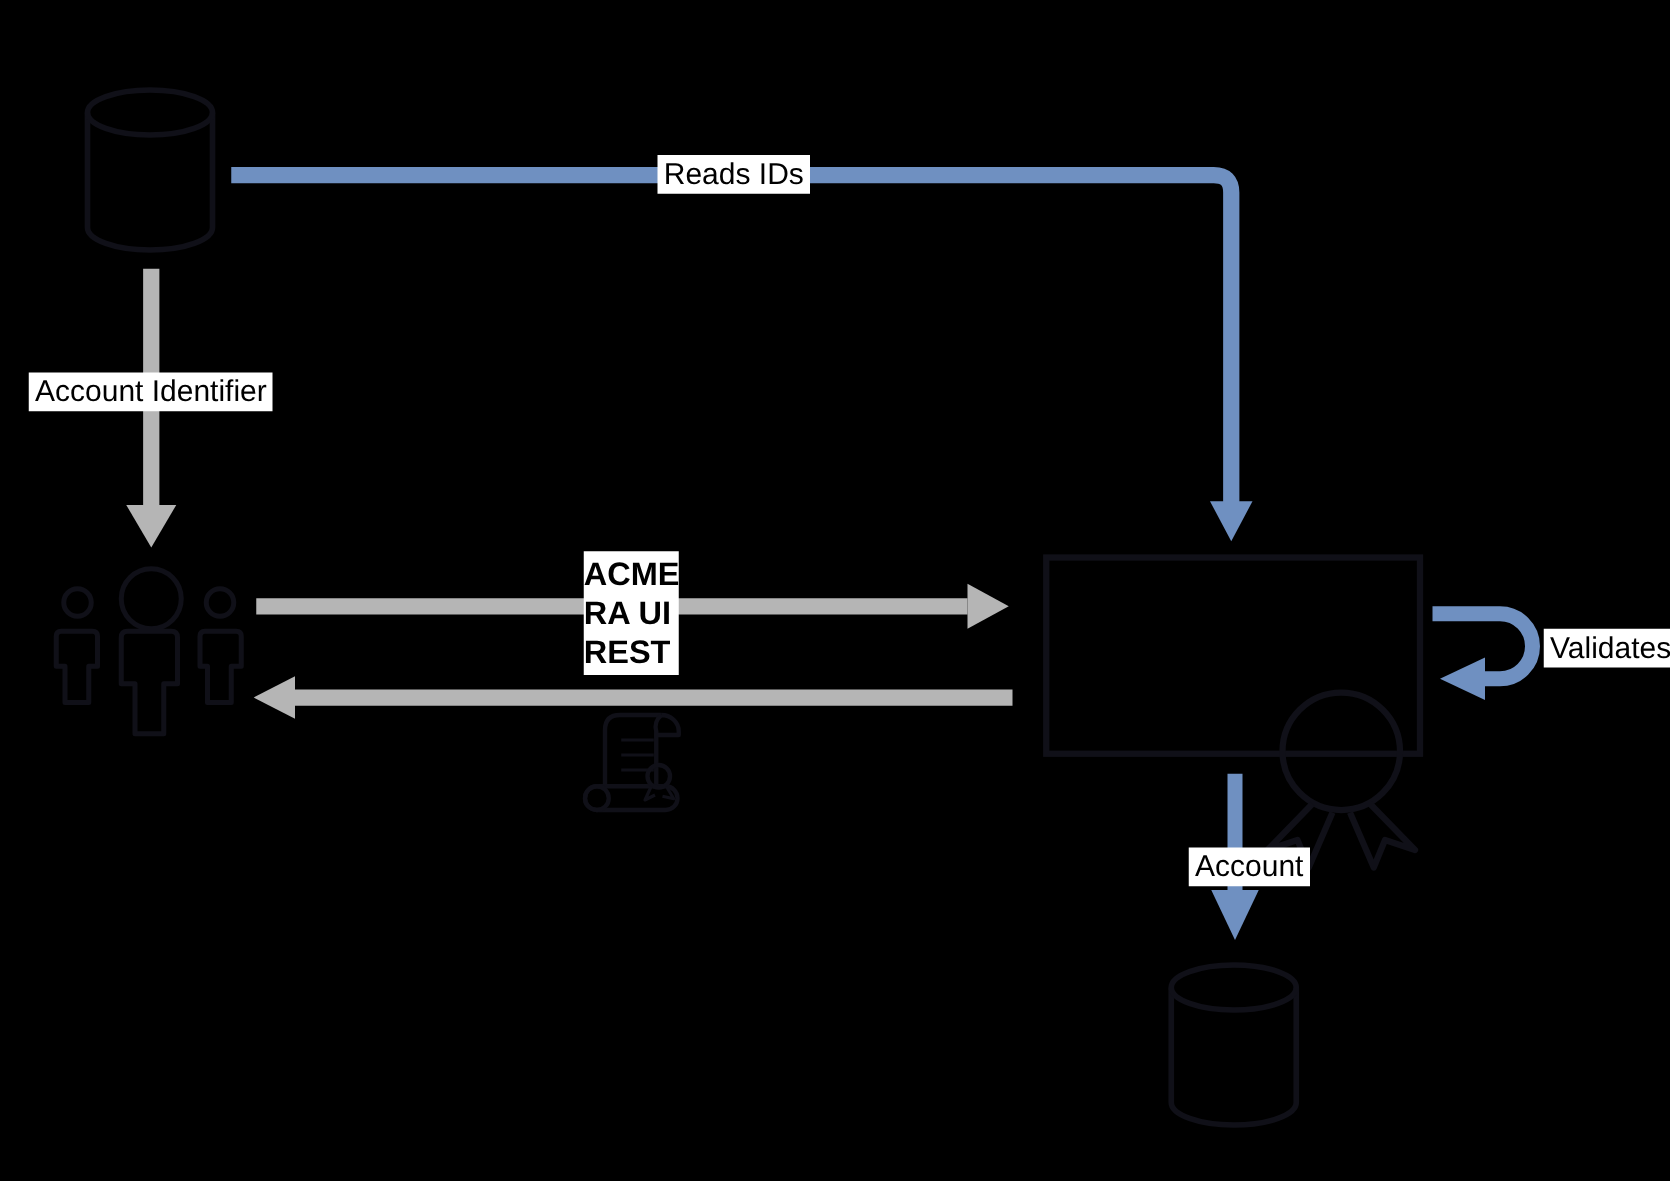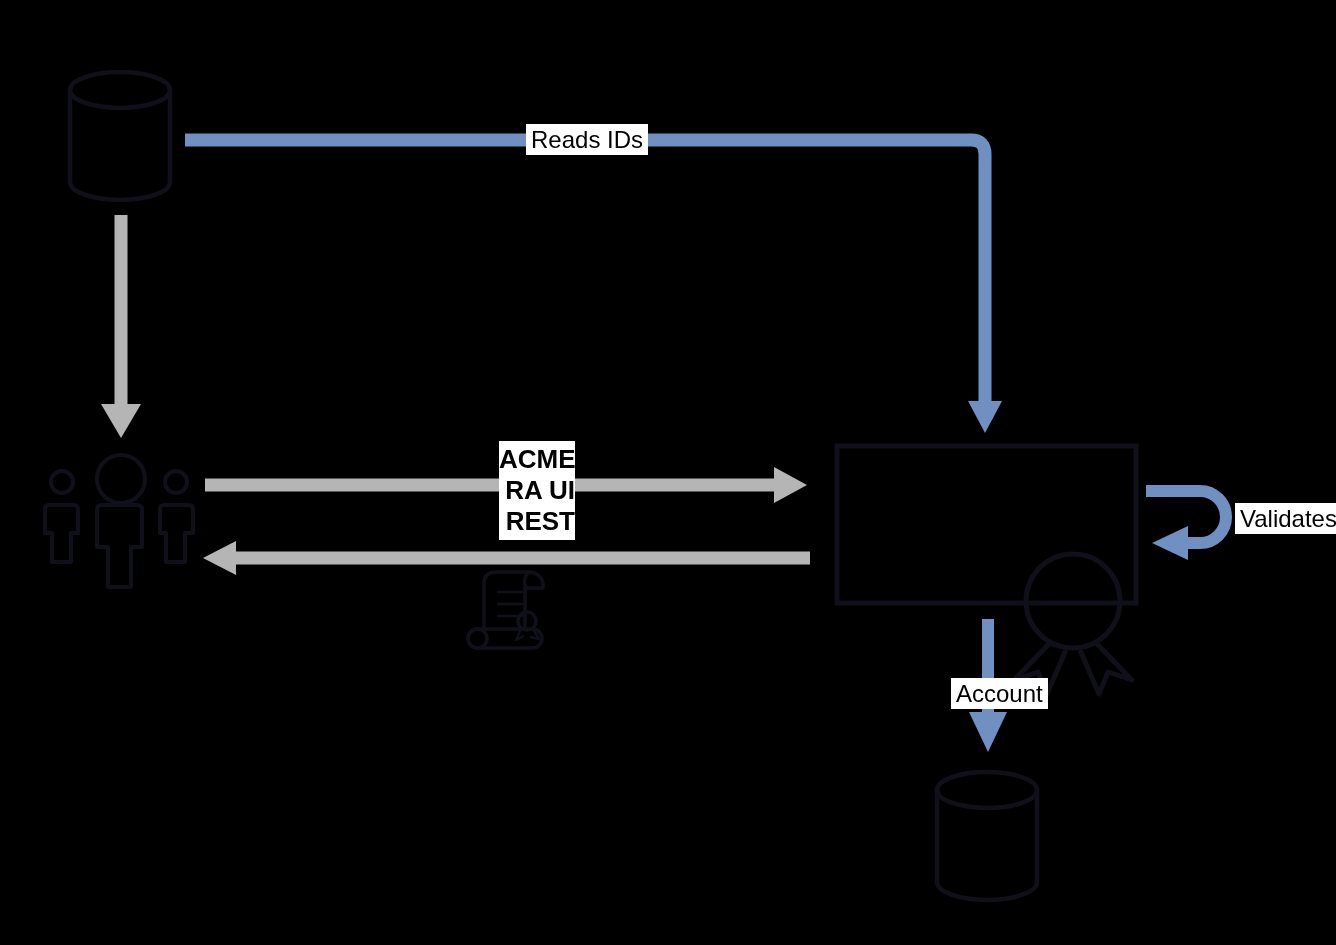--- a/index.html
+++ b/index.html
@@ -21,27 +21,26 @@
     position:absolute;
     background:var(--label-bg,#ffffff);
     color:var(--label-text,#000000);
     font-size:24px;
     line-height:27px;
     padding:2px 5px;
     white-space:nowrap;
   }
   .label-acme{
     width:76px;
-    text-align:right;
+    text-align:left;
     font-weight:bold;
     font-size:26px;
     line-height:31px;
     padding:3px 0;
     white-space:normal;
-    margin-left:32px;
   }
 </style>
 </head>
 <body>
 
 <div class="stage" style="--background: #000000; --blue: #6f90c1; --gray: #b5b5b5; --stroke: #101018; --label-bg: #ffffff; --label-text: #000000;">
 
   <svg width="1336" height="945" viewBox="0 0 1336 945">
 
     <g>
@@ -111,20 +110,21 @@
     </g>
 
     <g stroke-width="4.5" stroke-linejoin="round">
       <path class="shape" d="M937,790 v92 a50,18 0 0,0 100,0 v-92"></path>
       <ellipse class="shape" cx="987" cy="790" rx="50" ry="18"></ellipse>
     </g>
   </svg>
 
   <div class="label" style="left:526px;top:124px;">Reads IDs</div>
 
+  <div class="label" style="left:23px;top:298px;">Account Identifier</div>
 
   <div class="label label-acme" style="left:467px;top:441px;">
     <div>ACME</div>
     <div>RA UI</div>
     <div>REST</div>
   </div>
 
   <div class="label" style="left:1235px;top:503px;">Validates</div>
 
   <div class="label" style="left:951px;top:678px;">Account</div>

